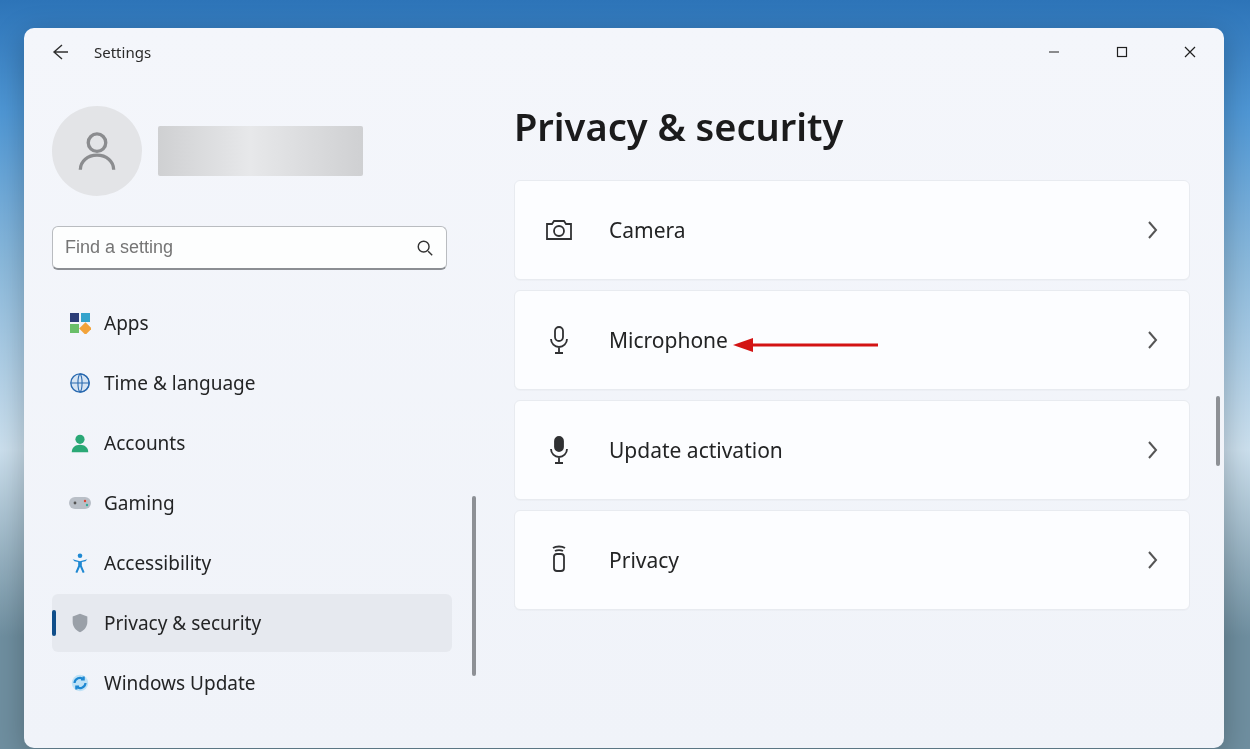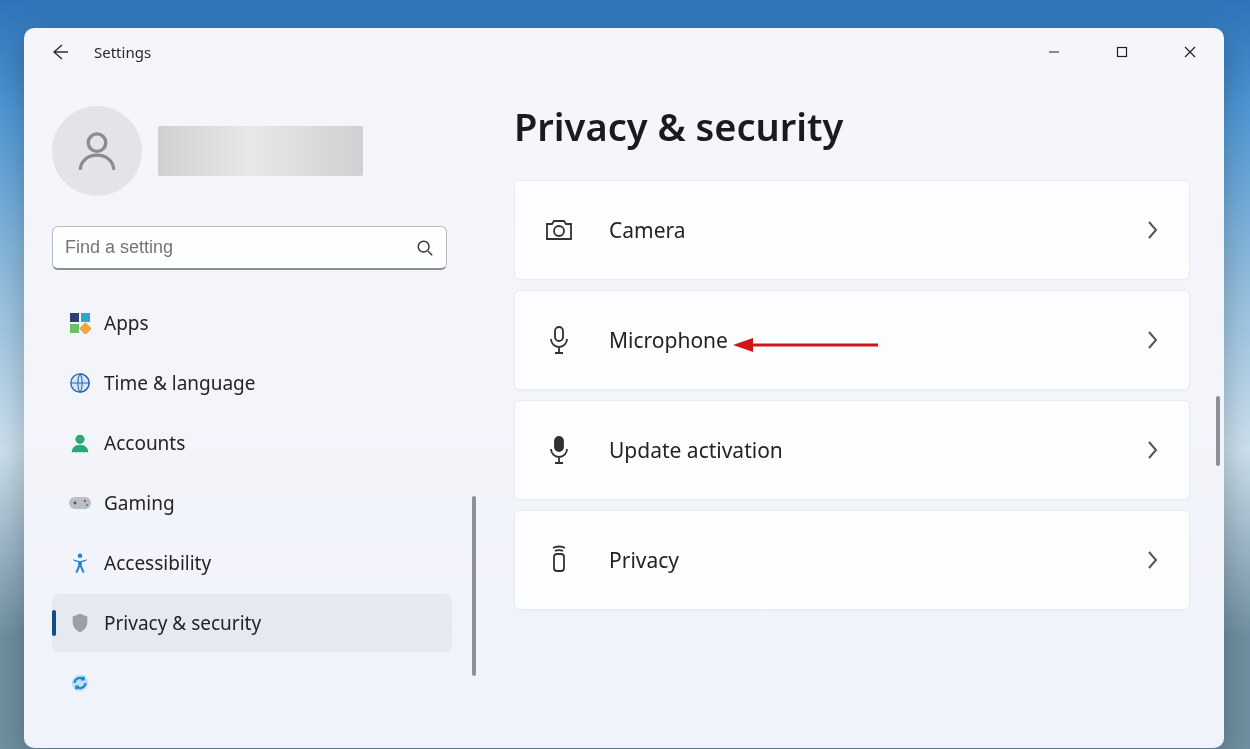--- a/index.html
+++ b/index.html
@@ -281,20 +281,21 @@
           <span>Privacy &amp; security</span>
         </div>
         <div class="nav-item">
           <span class="nav-icon">
             <svg width="22" height="22" viewBox="0 0 24 24" fill="none" stroke="#1e88d2" stroke-width="2.4">
                 <circle cx="12" cy="12" r="9" fill="#bfe2f6" stroke="none"></circle>
                 <path d="M6 12a6 6 0 0 1 10-4M18 12a6 6 0 0 1-10 4"></path>
                 <path d="M16 5v3h-3M8 19v-3h3"></path>
               </svg>
           </span>
+          <span>Windows Update</span>
         </div>
       </nav>
       <div class="sidebar-scroll"></div>
     </aside>
 
     <main class="main">
       <h1 class="page-title">Privacy &amp; security</h1>
 
       <div class="options">
 

